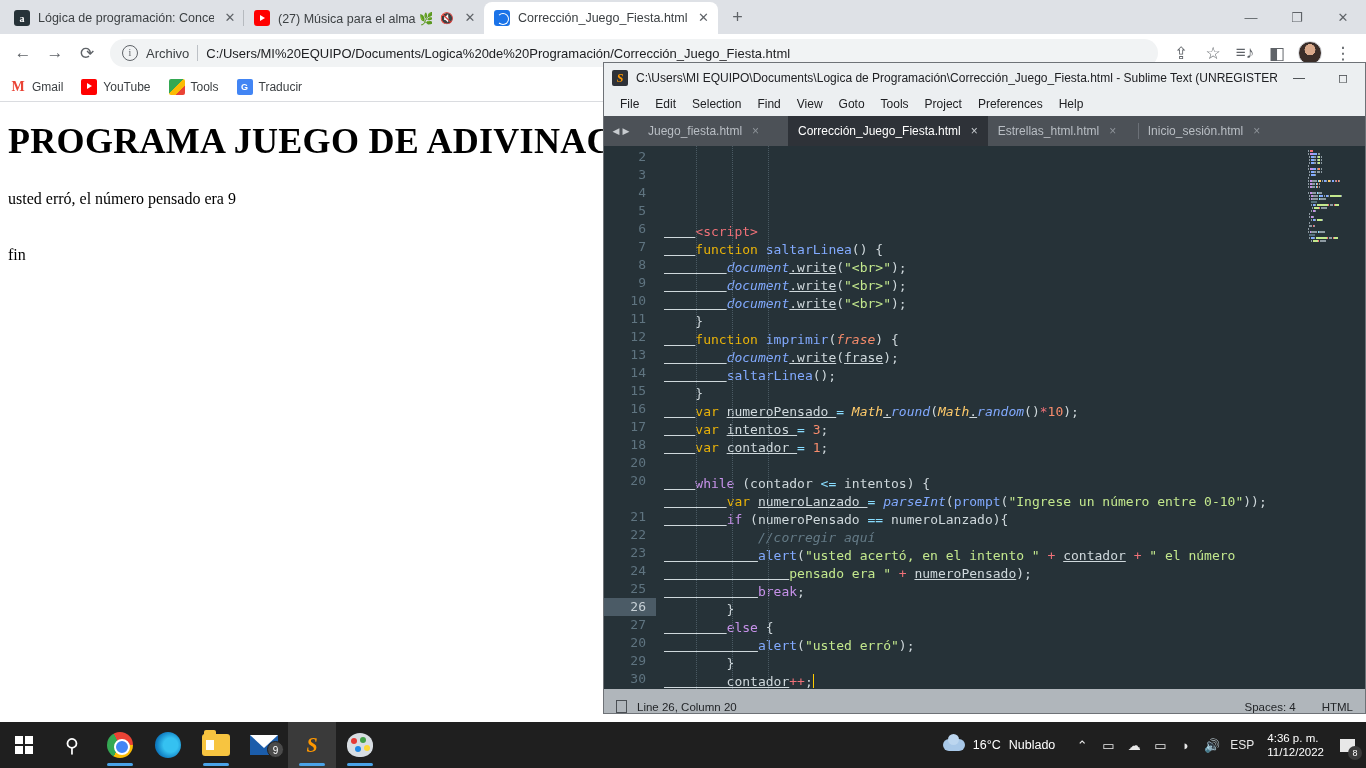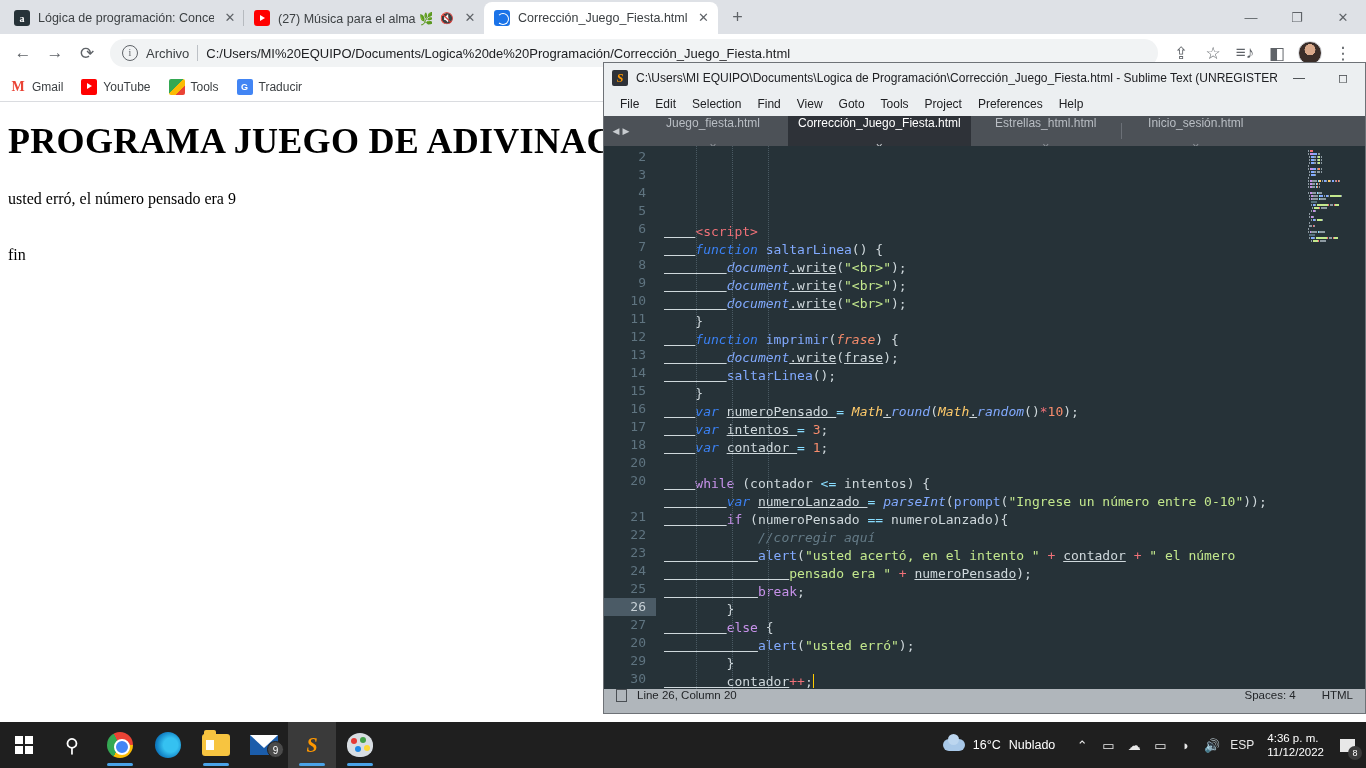--- a/index.html
+++ b/index.html
@@ -173,21 +173,21 @@
   #sb-tabs {
     height: 30px; background: #4c5157; display: flex; align-items: stretch;
     flex: 0 0 30px;
   }
   #sb-tabnav {
     width: 34px; display: flex; align-items: center; justify-content: center;
     gap: 3px; color: #c8ccd0; font-size: 9px; flex: 0 0 34px;
   }
   .stab {
     display: flex; align-items: center; gap: 10px; padding: 0 10px;
-    font-size: 12px; color: #b9bec4; position: relative; min-width: 150px; flex-direction: column;
+    font-size: 12px; color: #b9bec4; position: relative; min-width: 150px;
   }
   .stab.active { background: #2e3238; color: #fff; }
   .stab .sx { color: #8e949a; font-size: 12px; }
   .stab.active .sx { color: #c8ccd0; }
   .stab.sep::before {
     content: ""; position: absolute; left: 0; top: 7px; width: 1px; height: 16px;
     background: #6b7077;
   }
 
   #sb-body { flex: 1 1 auto; display: flex; position: relative; overflow: hidden;
@@ -208,32 +208,32 @@
   #code .ind {
     position: absolute; top: 0; bottom: 0; width: 1px;
     border-left: 1px dotted #4a5a63;
   }
   #minimap {
     width: 62px; flex: 0 0 62px; background: #263238; position: relative;
     padding: 4px 3px;
   }
   .mmline { height: 2px; margin-bottom: 1px; }
   #sb-status {
-    height: 24px; background: #b0b6bb; display: flex; align-items: flex-start;
+    height: 24px; background: #b0b6bb; display: flex; align-items: flex-end;
     padding: 0 12px; font-size: 11.5px; color: #232629; flex: 0 0 24px;
   }
   #sb-status .sicon {
     width: 11px; height: 13px; border: 1.5px solid #4a4f54; margin-right: 10px;
     flex: 0 0 11px;
   }
   #sb-status .grow { flex: 1 1 auto; }
   #sb-status .sp { margin-left: 26px; }
 
   
-  .kw   { color: #3b82f6; font-style: italic; }
+  .kw   { color: #eab308; }
   .kw2  { color: #c792ea; }
   .fn   { color: #82aaff; }
   .fnm  { color: #82aaff; font-style: italic; }
   .cls  { color: #ffcb6b; font-style: italic; }
   .str  { color: #c3e88d; }
   .num  { color: #f78c6c; }
   .op   { color: #89ddff; }
   .opr  { color: #f07178; }
   .cmt  { color: #647a86; font-style: italic; }
   .par  { color: #cfd8dc; }

